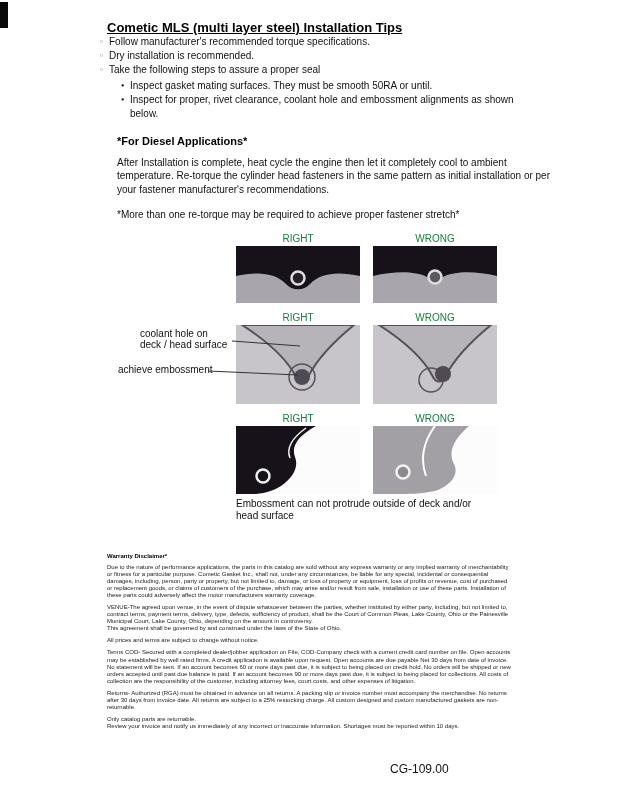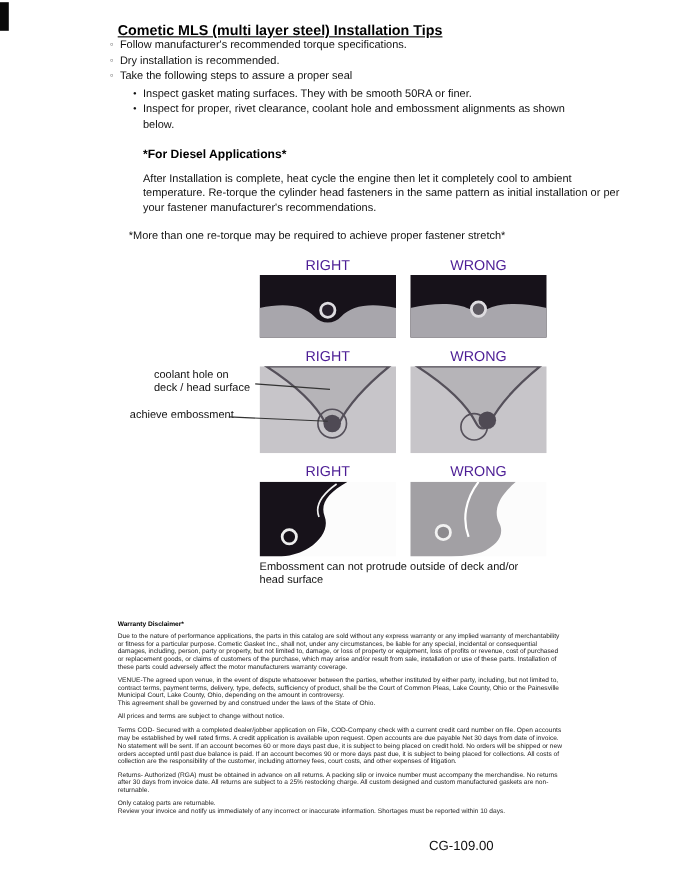--- a/index.html
+++ b/index.html
@@ -44,29 +44,29 @@
     font-size: 5px; color: #111;
   }
   .subtips { list-style: none; margin: 1px 0 0 12px; }
   .subtips > li { position: relative; font-size: 10px; line-height: 1.42; padding-left: 9px; }
   .subtips > li > .m2::before {
     content: "\25CF";
     position: absolute; left: 0; top: 3px;
     font-size: 5.5px; color: #111;
   }
 
-  .diesel { margin-left: 30px; margin-top: 14px; width: 440px; }
+  .diesel { margin-left: 17px; margin-top: 14px; width: 440px; }
   .diesel h2 { font-size: 11px; font-weight: bold; color: #000; }
   .diesel p { font-size: 10px; line-height: 1.32; margin-top: 9px; color: #111; }
   .retorque-note { margin-left: 17px; margin-top: 13px; font-size: 10px; color: #111; }
 
   
   .diagrams { margin-top: 13px; }
   .hdr-pair { display: flex; gap: 13px; margin-left: 136px; }
-  .hdr-pair .hdr { width: 124px; text-align: center; font-size: 13px; color: #4c1d95; }
+  .hdr-pair .hdr { width: 124px; text-align: center; font-size: 10px; color: #15803d; }
   .img-pair { display: flex; gap: 13px; margin-left: 136px; margin-top: 2px; }
   .dimg { display: block; }
   .cap { margin-left: 136px; margin-top: 4px; font-size: 10px; color: #111; }
   .cap.wide { width: 250px; line-height: 1.25; }
 
   .row-gap { margin-top: 9px; }
 
   .row2 { position: relative; }
   .callout { position: absolute; font-size: 10px; color: #111; white-space: pre-line; line-height: 1.18; }
   .callout.c1 { left: 40px; top: 3px; }
@@ -95,21 +95,21 @@
 
   <div class="content">
 
     <h1 class="title">Cometic MLS (multi layer steel) Installation Tips</h1>
 
     <ul class="tips">
       <li><span class="m1"></span><span>Follow manufacturer's recommended torque specifications.</span></li>
       <li><span class="m1"></span><span>Dry installation is recommended.</span></li>
       <li><span class="m1"></span><span>Take the following steps to assure a proper seal</span>
         <ul class="subtips">
-          <li><span class="m2"></span><span>Inspect gasket mating surfaces.  They with be smooth 50RA or finer.</span></li>
+          <li><span class="m2"></span><span>Inspect gasket mating surfaces.  They must be smooth 50RA or until.</span></li>
           <li><span class="m2"></span><span>Inspect for proper, rivet clearance, coolant hole and embossment alignments as shown below.</span></li>
         </ul>
       </li>
     </ul>
 
     <section class="diesel">
       <h2>*For Diesel Applications*</h2>
       <p>After Installation is complete, heat cycle the engine then let it completely cool to ambient temperature. Re-torque the cylinder head fasteners in the same pattern as initial installation or per your fastener manufacturer's recommendations.</p>
     </section>
 

